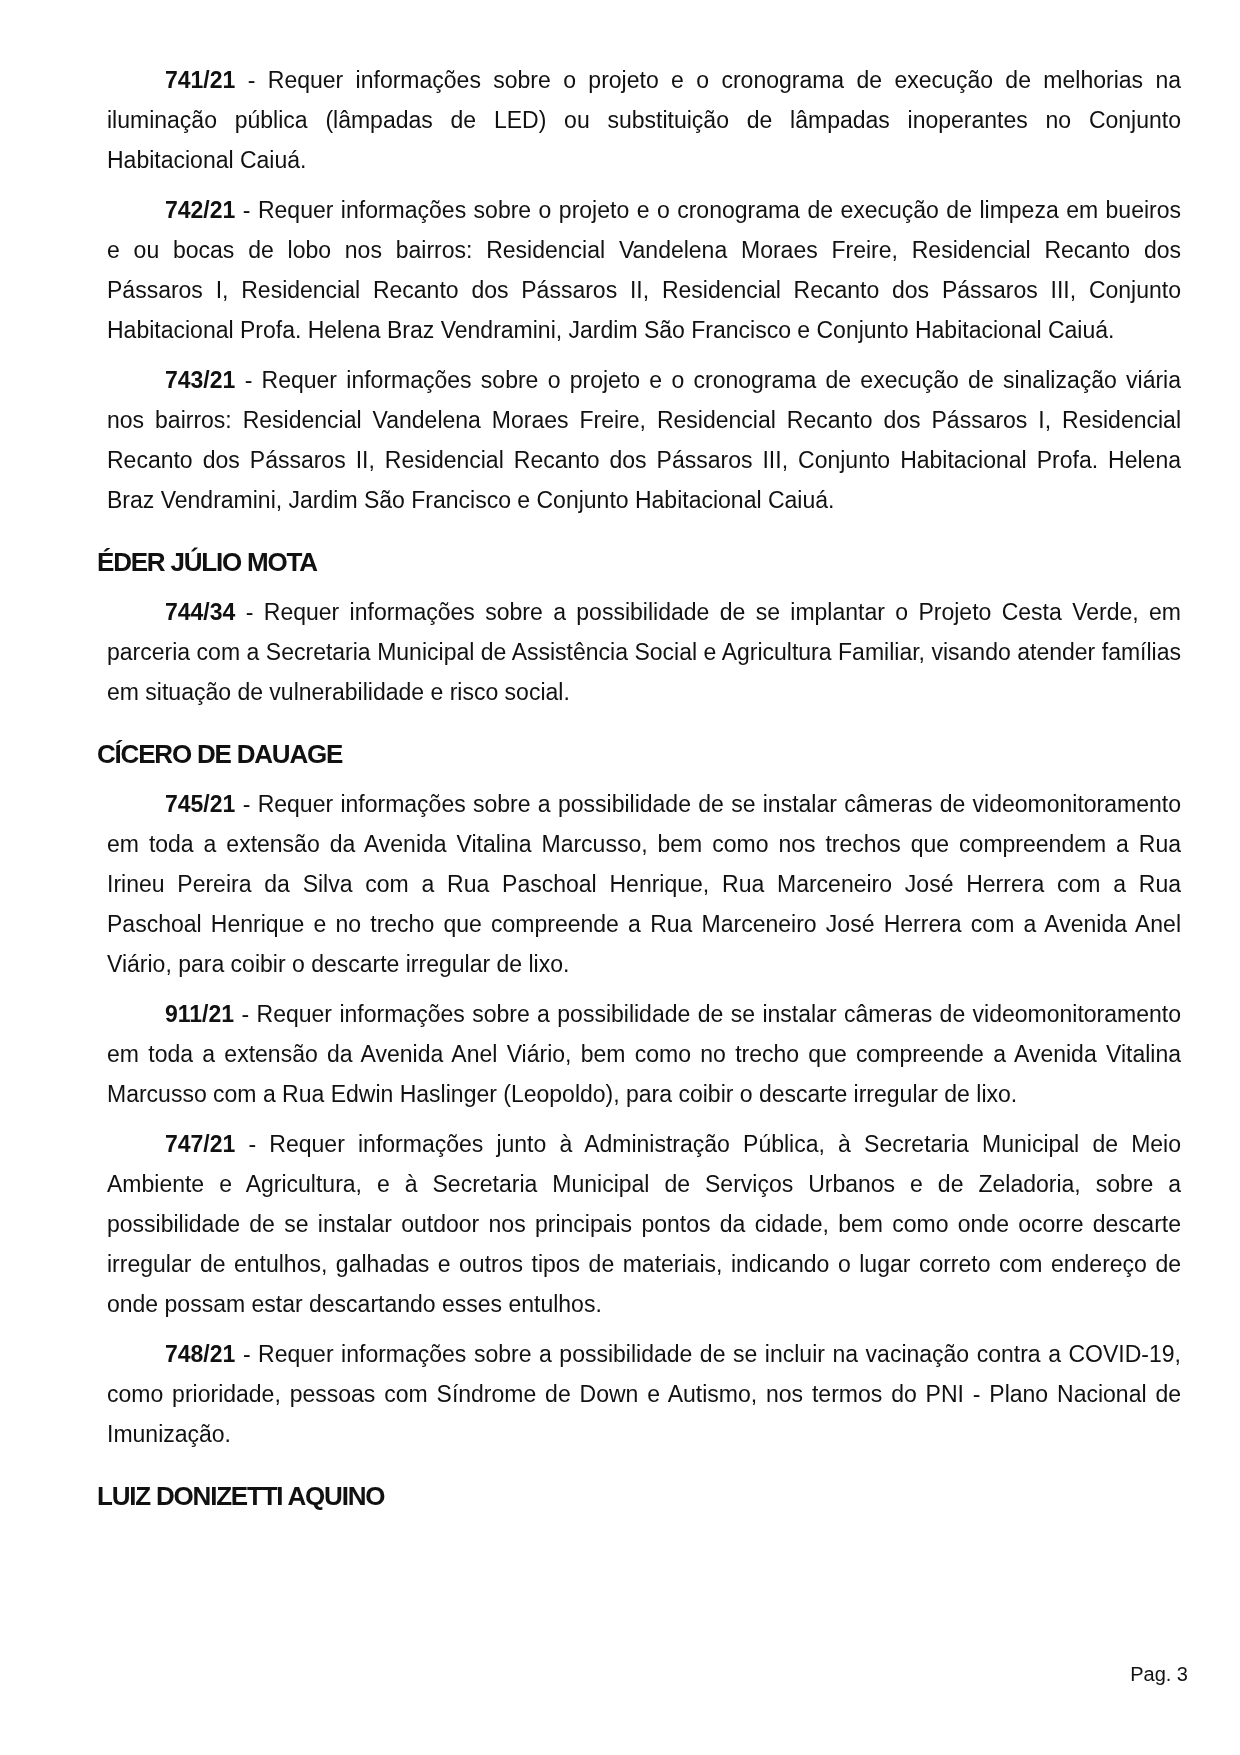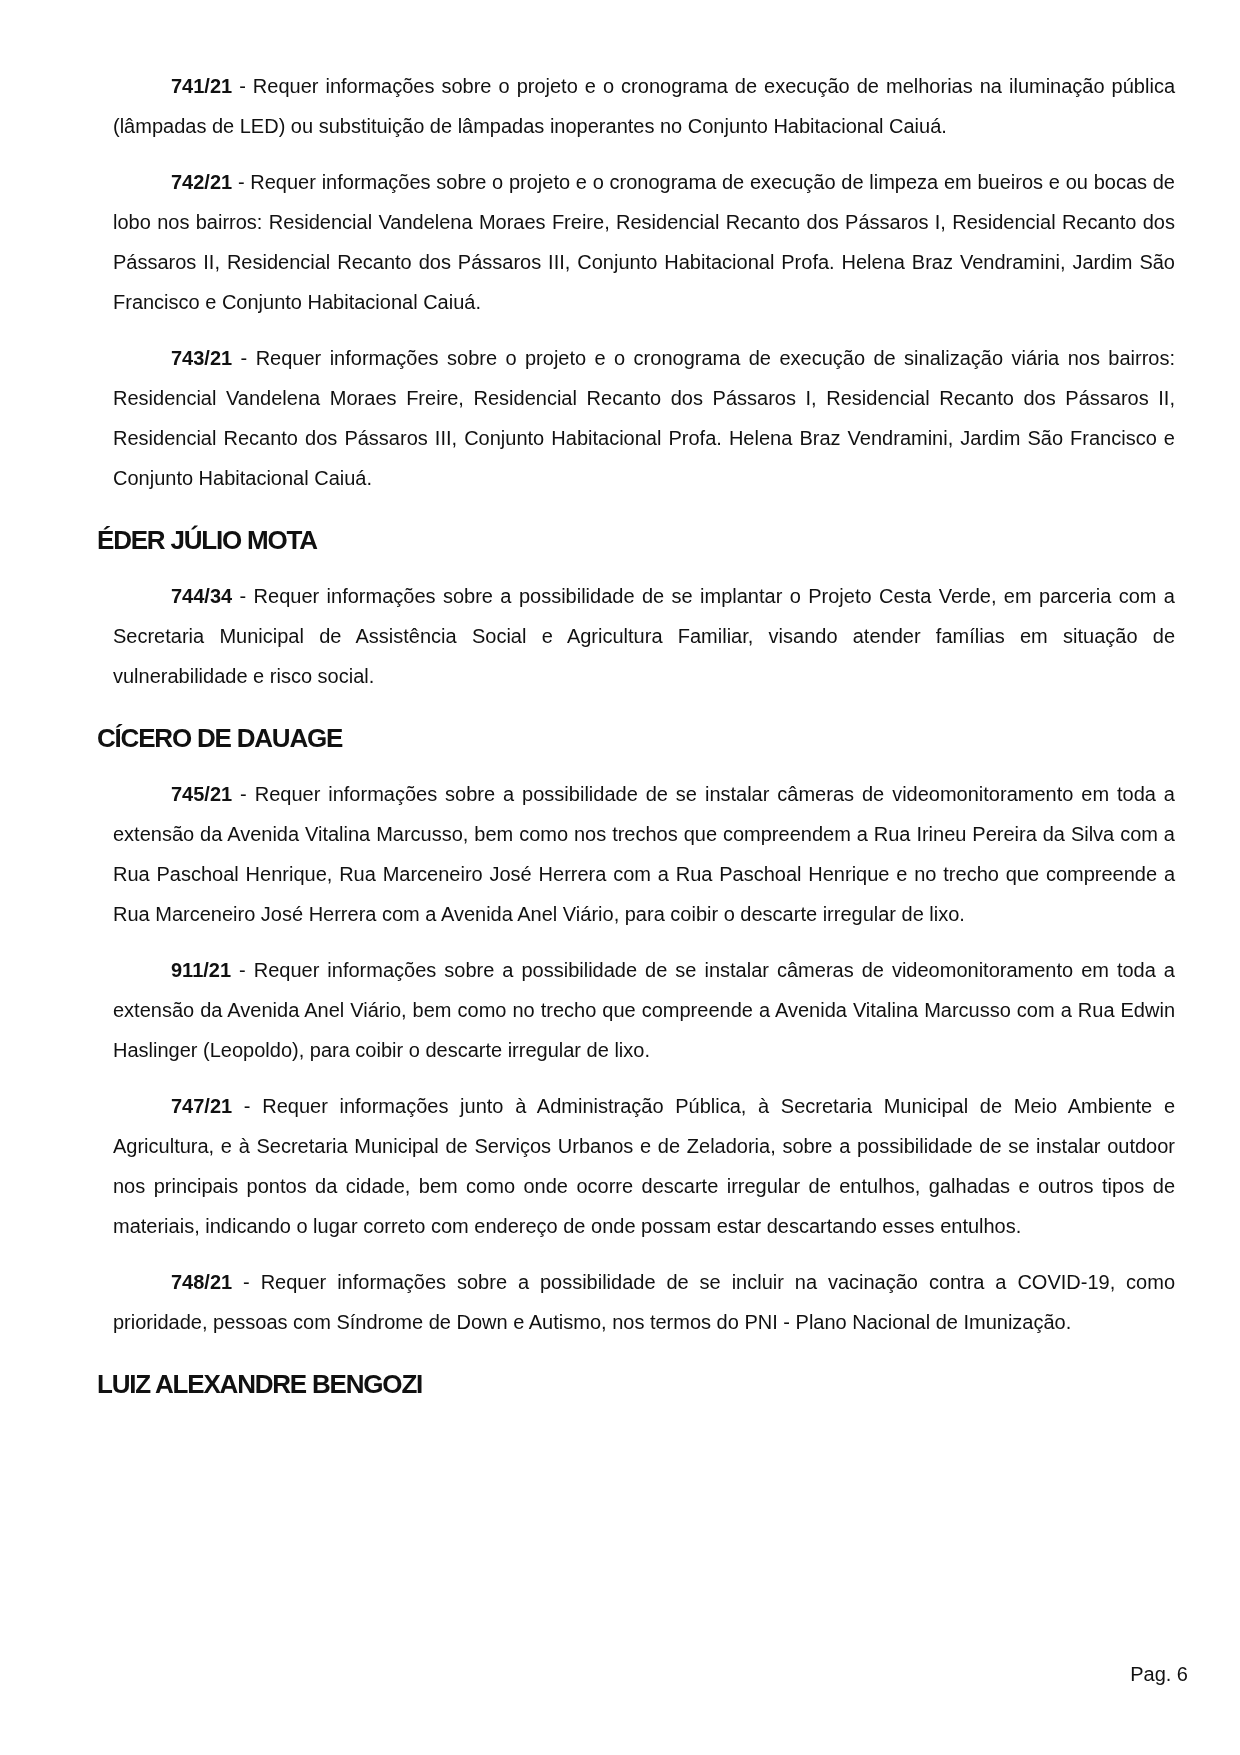--- a/index.html
+++ b/index.html
@@ -4,22 +4,22 @@
 <style>
   html, body { margin: 0; padding: 0; background: #ffffff; }
   body {
     width: 1240px; height: 1755px; position: relative; overflow: hidden;
     font-family: "Liberation Sans", sans-serif; color: #111111;
   }
   .page {
     position: absolute; left: 97px; top: 50px; width: 1094px;
   }
   .item {
-    font-size: 20px; line-height: 40px; text-align: justify;
-    text-indent: 58px; margin: 16px;
+    font-size: 23px; line-height: 40px; text-align: justify;
+    text-indent: 58px; margin: 10px;
   }
   .num { font-weight: bold; }
   .author {
     font-size: 26px; line-height: 40px; font-weight: bold;
     letter-spacing: -1.2px; margin: 22px 0 0 0;
   }
   .footer {
     position: absolute; right: 52px; top: 1663px; font-size: 20px;
   }
 </style>
@@ -35,16 +35,16 @@
   <p class="author">ÉDER JÚLIO MOTA</p>
   <p class="item"><span class="num">744/34</span><span> - Requer informações sobre a possibilidade de se implantar o Projeto Cesta Verde, em parceria com a Secretaria Municipal de Assistência Social e Agricultura Familiar, visando atender famílias em situação de vulnerabilidade e risco social.</span></p>
 
   <p class="author">CÍCERO DE DAUAGE</p>
   <p class="item"><span class="num">745/21</span><span> - Requer informações sobre a possibilidade de se instalar câmeras de videomonitoramento em toda a extensão da Avenida Vitalina Marcusso, bem como nos trechos que compreendem a Rua Irineu Pereira da Silva com a Rua Paschoal Henrique, Rua Marceneiro José Herrera com a Rua Paschoal Henrique e no trecho que compreende a Rua Marceneiro José Herrera com a Avenida Anel Viário, para coibir o descarte irregular de lixo.</span></p>
   <p class="item"><span class="num">911/21</span><span> - Requer informações sobre a possibilidade de se instalar câmeras de videomonitoramento em toda a extensão da Avenida Anel Viário, bem como no trecho que compreende a Avenida Vitalina Marcusso com a Rua Edwin Haslinger (Leopoldo), para coibir o descarte irregular de lixo.</span></p>
   <p class="item"><span class="num">747/21</span><span> - Requer informações junto à Administração Pública, à Secretaria Municipal de Meio Ambiente e Agricultura, e à Secretaria Municipal de Serviços Urbanos e de Zeladoria, sobre a possibilidade de se instalar outdoor nos principais pontos da cidade, bem como onde ocorre descarte irregular de entulhos, galhadas e outros tipos de materiais, indicando o lugar correto com endereço de onde possam estar descartando esses entulhos.</span></p>
 
   <p class="item"><span class="num">748/21</span><span> - Requer informações sobre a possibilidade de se incluir na vacinação contra a COVID-19, como prioridade, pessoas com Síndrome de Down e Autismo, nos termos do PNI - Plano Nacional de Imunização.</span></p>
 
-  <p class="author">LUIZ ALEXANDRE BENGOZI</p>
+  <p class="author">LUIZ DONIZETTI AQUINO</p>
 </div>
 
-<div class="footer">Pag. 6</div>
+<div class="footer">Pag. 3</div>
 
 </body></html>

